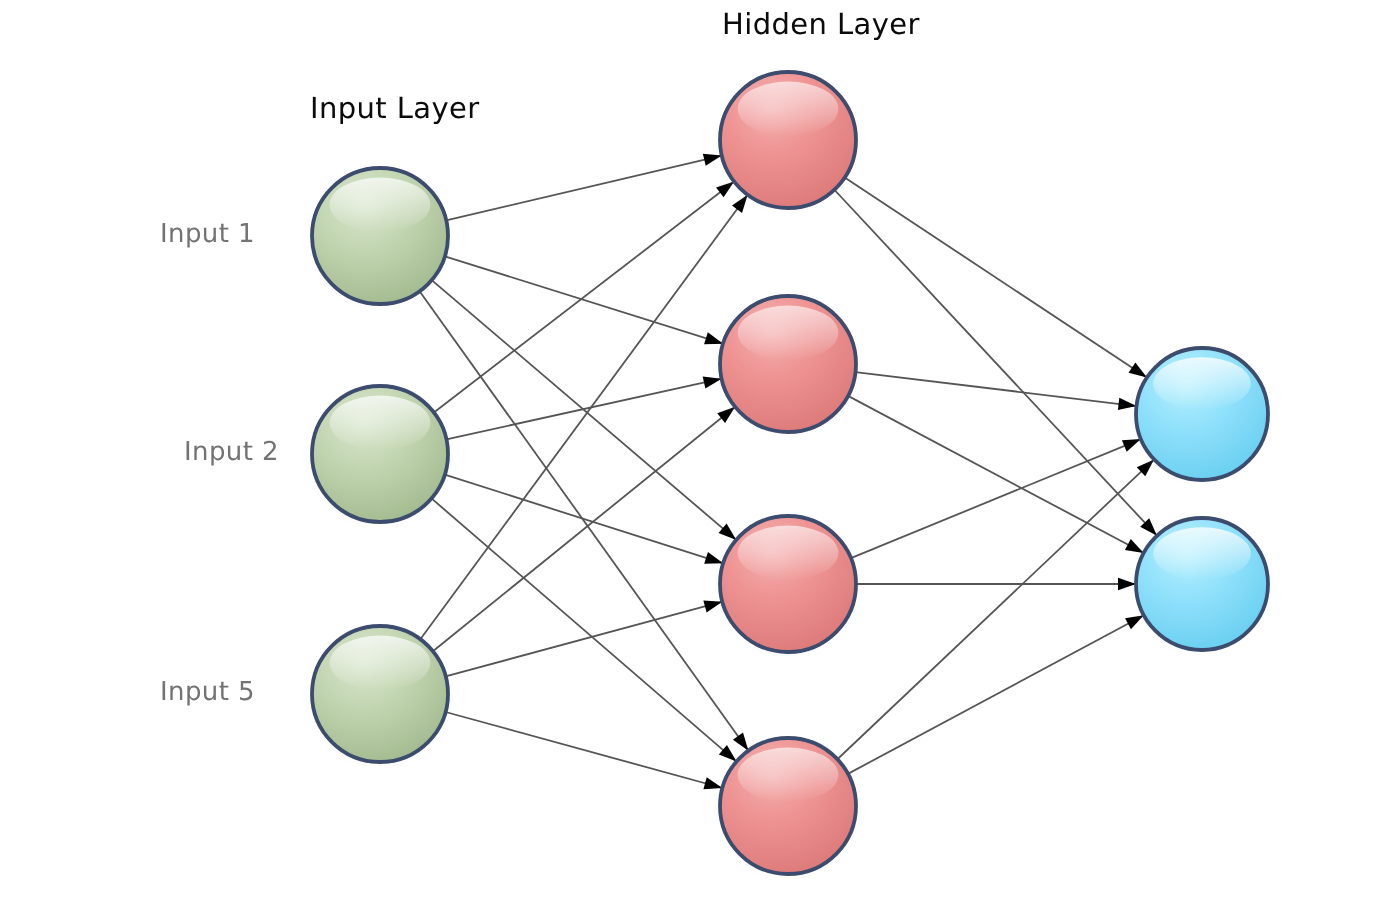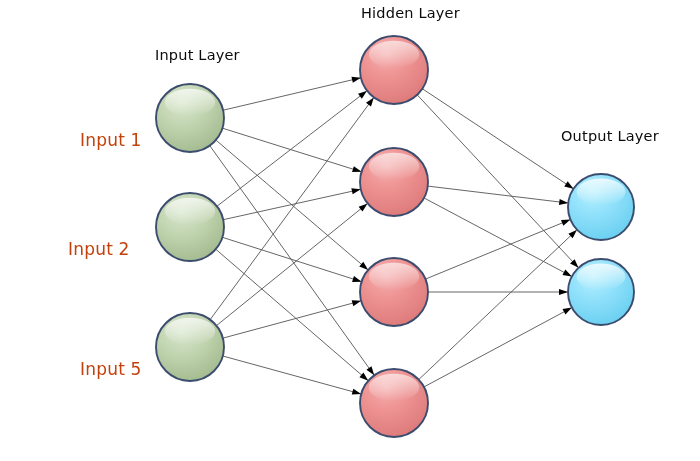--- a/index.html
+++ b/index.html
@@ -27,25 +27,24 @@
   }
   .layer-title {
     position: absolute;
     font-size: 14.5px;
     color: #0b0b0b;
     white-space: nowrap;
     letter-spacing: 0.2px;
   }
   .input-label {
     position: absolute;
-    font-size: 17px;
-    color: #c2410c;
+    font-size: 13px;
+    color: #737373;
     white-space: nowrap;
     letter-spacing: 0.2px;
-    margin-top: 20px;
   }
   #title-input  { left: 155px; top: 47px; }
   #title-hidden { left: 361px; top: 5px; }
   #title-output { left: 561px; top: 128px; }
 </style>
 </head>
 <body>
 
 <div id="diagram-root">
 
@@ -175,21 +174,20 @@
         <g>
           <ellipse cx="598.0" cy="299.0" rx="32.3" ry="30.4" fill="url(#shadow-grad)"></ellipse>
           <circle cx="601" cy="292" r="33" fill="url(#grad-output)" stroke="#3c4c6e" stroke-width="1.9"></circle>
           <ellipse cx="601" cy="276.8" rx="24.4" ry="13.2" fill="url(#gloss-blue)"></ellipse>
         </g>
       </g>
   </svg>
 
   <div class="layer-title" id="title-input">Input Layer</div>
   <div class="layer-title" id="title-hidden">Hidden Layer</div>
-  <div class="layer-title" id="title-output">Output Layer</div>
 
   <div id="input-labels-host">
       <div class="input-label" style="left: 80px; top: 110px;">Input 1</div>
-      <div class="input-label" style="left: 68px; top: 219px; text-align: right;">Input 2</div>
+      <div class="input-label" style="left: 92px; top: 219px; text-align: right;">Input 2</div>
       <div class="input-label" style="left: 80px; top: 339px;">Input 5</div>
     </div>
 
 </div>
 
 </body></html>

